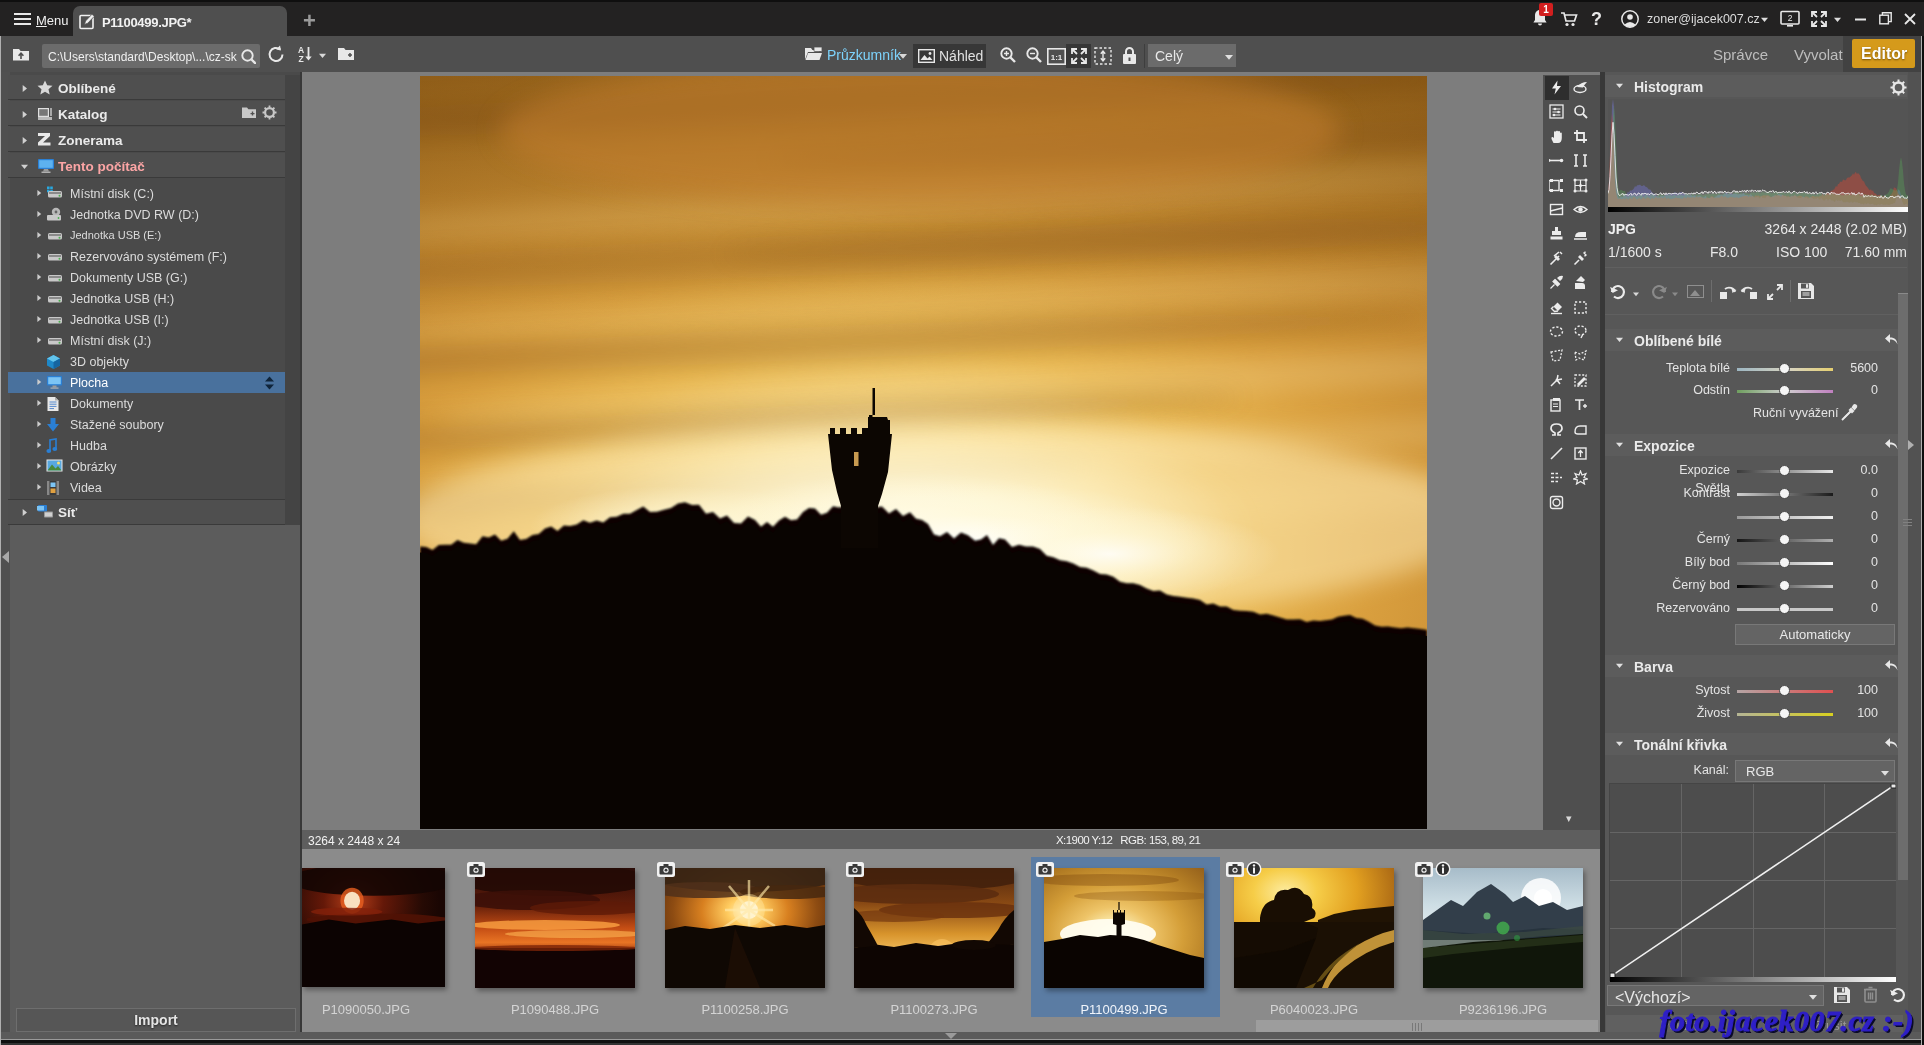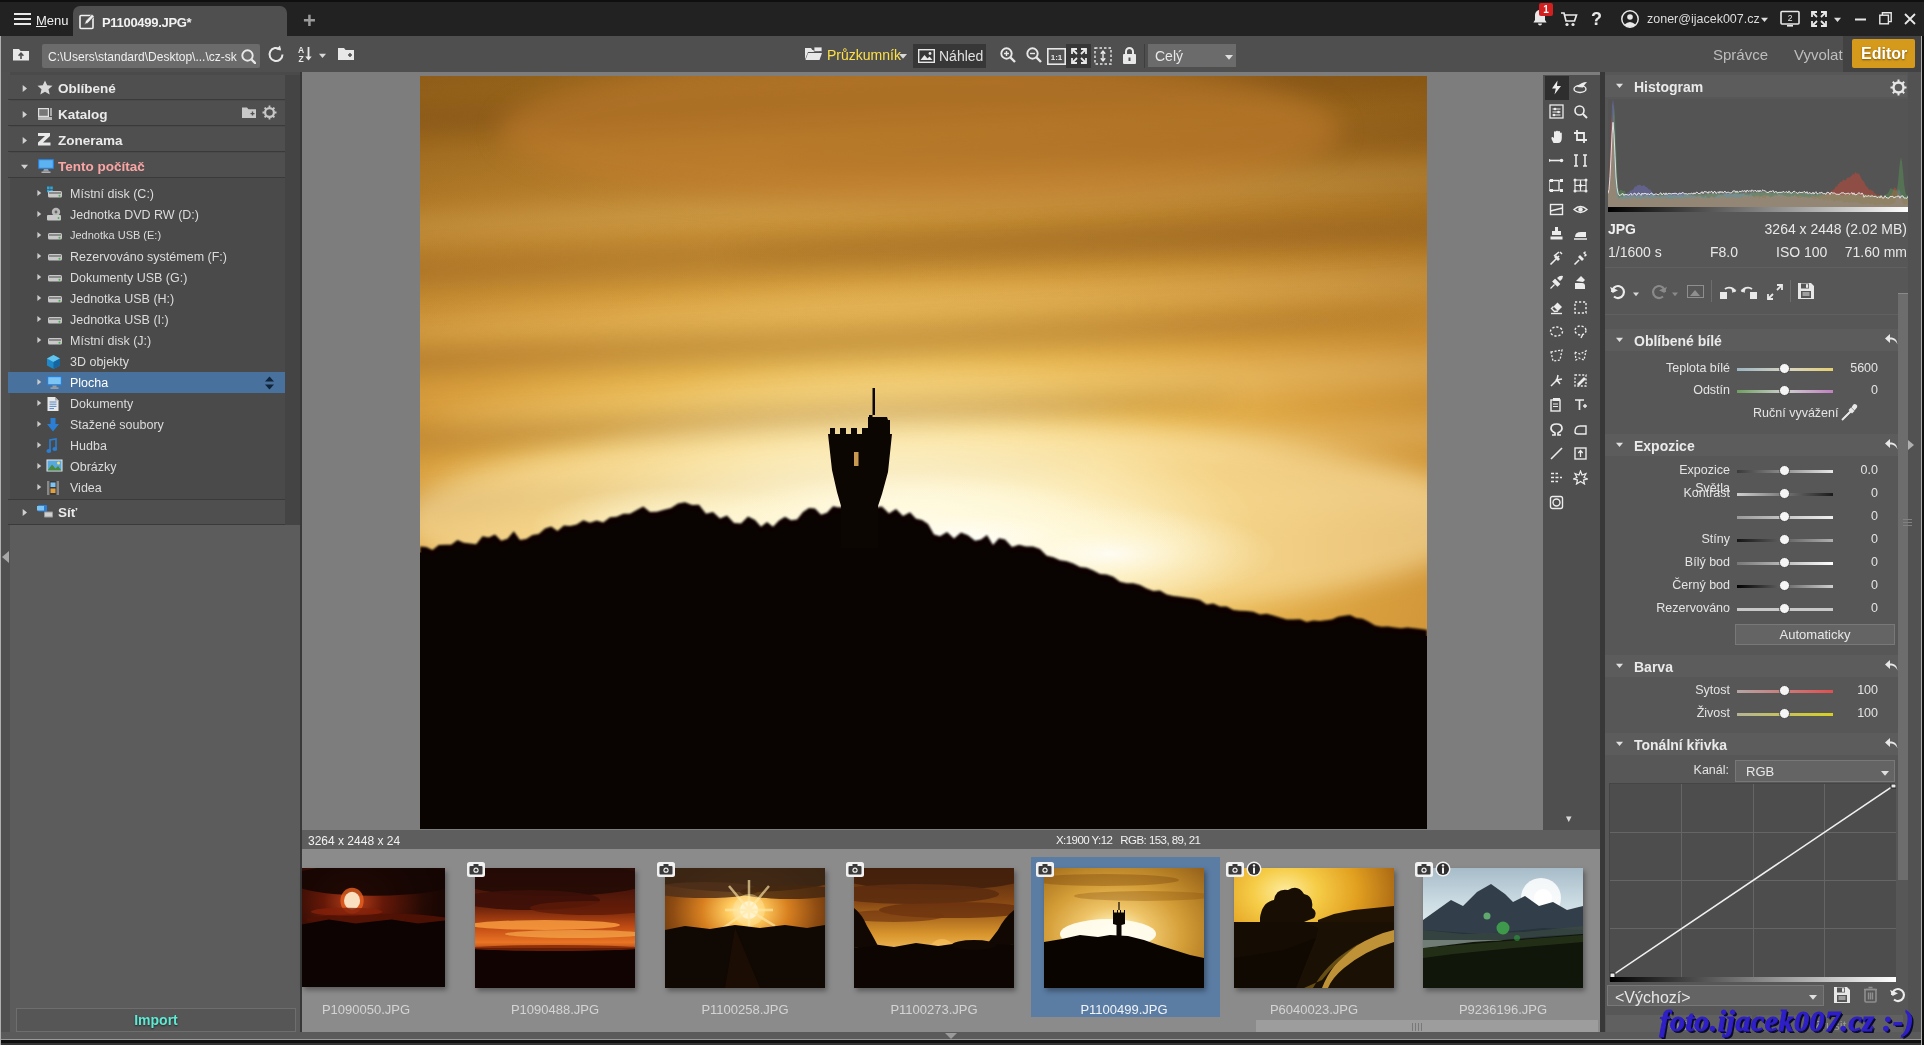--- a/index.html
+++ b/index.html
@@ -90,21 +90,21 @@
       </svg></div>
     <div style="position:absolute;left:337px;top:46px;line-height:0"><svg width="18" height="15" viewBox="0 0 18 15" xmlns="http://www.w3.org/2000/svg">
         <path d="M1,2 L7,2 L8.6,4 L17,4 L17,14 L1,14 Z" fill="#e8e8e8"></path>
         <path d="M11,9 L15,9 M13,7 L13,11" stroke="#4f4f4f" stroke-width="1.5"></path>
       </svg></div>
     <div style="position:absolute;left:804px;top:46px;line-height:0"><svg width="19" height="16" viewBox="0 0 19 16" xmlns="http://www.w3.org/2000/svg">
         <path d="M1,2 L7,2 L8.4,4 L15,4 L15,6 L4,6 L1,13.5 Z" fill="#e8e8e8"></path>
         <path d="M4,7 L18,7 L15.5,14 L1.5,14 Z" fill="#e8e8e8"></path>
         <rect x="10" y="1" width="8" height="4.5" rx="0.5" fill="#e8e8e8" stroke="#4f4f4f" stroke-width="0.8"></rect>
       </svg></div>
-    <div style="position:absolute;left:827px;top:48px;font-size:14px;color:#fde047;font-weight:400;white-space:nowrap;line-height:1;">Průzkumník</div>
+    <div style="position:absolute;left:827px;top:48px;font-size:14px;color:#7dd3fc;font-weight:400;white-space:nowrap;line-height:1;">Průzkumník</div>
     <div style="position:absolute;left:898px;top:51px;line-height:0"><svg width="10" height="10" viewBox="0 0 10 10" xmlns="http://www.w3.org/2000/svg">
         <path d="M1,3.0 L9,3.0 L5.0,7.800000000000001 Z" fill="#d8d8d8"></path>
       </svg></div>
     <div class="" style="position:absolute;left:913px;top:44px;width:73px;height:24px;background:#373737"></div>
     <div style="position:absolute;left:918px;top:49px;line-height:0"><svg width="17" height="14" viewBox="0 0 17 14" xmlns="http://www.w3.org/2000/svg">
         <rect x="0.7" y="0.7" width="15.6" height="12.6" fill="none" stroke="#e8e8e8" stroke-width="1.4"></rect>
         <path d="M2.5,11 L6.5,6 L9.5,9.5 L11.5,7.5 L14.5,11 Z" fill="#e8e8e8"></path>
         <circle cx="12" cy="4.5" r="1.4" fill="#e8e8e8"></circle>
       </svg></div>
     <div style="position:absolute;left:939px;top:49px;font-size:14px;color:#e0e0e0;font-weight:400;white-space:nowrap;line-height:1;">Náhled</div>
@@ -352,21 +352,21 @@
         <path d="M2.6999999999999997,1 L2.6999999999999997,8 L7.0200000000000005,4.5 Z" fill="#d0d0d0"></path>
       </svg></div>
     <div style="position:absolute;left:37px;top:504px;line-height:0"><svg width="17" height="15" viewBox="0 0 17 15" xmlns="http://www.w3.org/2000/svg">
         <rect x="1" y="1" width="9" height="6.5" rx="0.8" fill="#2a7fd4"></rect>
         <rect x="2,2" y="2" width="7" height="4.5" fill="#7cc4f4"></rect>
         <rect x="7" y="7.5" width="9" height="6" rx="0.8" fill="#9a9a9a"></rect>
         <rect x="8" y="8.5" width="7" height="4" fill="#d0d0d0"></rect>
       </svg></div>
     <div style="position:absolute;left:58px;top:506px;font-size:13.5px;color:#eaeaea;font-weight:700;white-space:nowrap;line-height:1;">Síť</div>
     <div class="" style="position:absolute;left:16px;top:1008px;width:280px;height:24px;background:#565656;border:1px solid #6e6e6e">
-      <div style="width:100%;text-align:center;font-size:14px;font-weight:700;color:#5eead4;line-height:22px;text-shadow:0 1px 2px rgba(0,0,0,.6)">Import</div>
+      <div style="width:100%;text-align:center;font-size:14px;font-weight:700;color:#e5e5e5;line-height:22px;text-shadow:0 1px 2px rgba(0,0,0,.6)">Import</div>
     </div>
     <div class="" style="position:absolute;left:302px;top:72px;width:1298px;height:758px;background:#7d7d7d"></div>
     <div class="" style="position:absolute;left:420px;top:76px;width:1007px;height:753px;overflow:hidden"><svg width="1007" height="753" viewBox="0 0 1007 753" xmlns="http://www.w3.org/2000/svg">
 <defs>
 <radialGradient id="sky" cx="0.46" cy="0.63" r="1.02" gradientTransform="matrix(1 0 0 0.80 0 0.126)">
 <stop offset="0" stop-color="#fffef6"></stop>
             <stop offset="0.06" stop-color="#fdf5d0"></stop>
 <stop offset="0.13" stop-color="#fae6a8"></stop>
             <stop offset="0.22" stop-color="#f5d47e"></stop>
 <stop offset="0.34" stop-color="#e9b852"></stop>
@@ -886,21 +886,21 @@
     <div class="" style="position:absolute;left:1779px;top:465px;width:11px;height:11px;background:#f5f5f5;border:1px solid #4a4a4a;border-radius:50%"></div>
     <div style="position:absolute;right:46px;top:464px;font-size:12.5px;color:#e4e4e4;font-weight:400;white-space:nowrap;line-height:1;">0.0</div>
     <div style="position:absolute;right:194px;top:487px;font-size:12.5px;color:#e4e4e4;font-weight:400;white-space:nowrap;line-height:1;">Kontrast</div>
     <div class="" style="position:absolute;left:1737px;top:493px;width:96px;height:3px;background:linear-gradient(to right,#d0d0d0,#1a1a1a)"></div>
     <div class="" style="position:absolute;left:1779px;top:488px;width:11px;height:11px;background:#f5f5f5;border:1px solid #4a4a4a;border-radius:50%"></div>
     <div style="position:absolute;right:46px;top:487px;font-size:12.5px;color:#e4e4e4;font-weight:400;white-space:nowrap;line-height:1;">0</div>
     <div style="position:absolute;right:194px;top:482px;font-size:12.5px;color:#e4e4e4;font-weight:400;white-space:nowrap;line-height:1;">Světla</div>
     <div class="" style="position:absolute;left:1737px;top:516px;width:96px;height:3px;background:linear-gradient(to right,#9a9a9a,#f0f0f0)"></div>
     <div class="" style="position:absolute;left:1779px;top:511px;width:11px;height:11px;background:#f5f5f5;border:1px solid #4a4a4a;border-radius:50%"></div>
     <div style="position:absolute;right:46px;top:510px;font-size:12.5px;color:#e4e4e4;font-weight:400;white-space:nowrap;line-height:1;">0</div>
-    <div style="position:absolute;right:194px;top:533px;font-size:12.5px;color:#e4e4e4;font-weight:400;white-space:nowrap;line-height:1;">Stíny</div>
+    <div style="position:absolute;right:194px;top:533px;font-size:12.5px;color:#e4e4e4;font-weight:400;white-space:nowrap;line-height:1;">Černý</div>
     <div class="" style="position:absolute;left:1737px;top:539px;width:96px;height:3px;background:linear-gradient(to right,#151515,#b0b0b0)"></div>
     <div class="" style="position:absolute;left:1779px;top:534px;width:11px;height:11px;background:#f5f5f5;border:1px solid #4a4a4a;border-radius:50%"></div>
     <div style="position:absolute;right:46px;top:533px;font-size:12.5px;color:#e4e4e4;font-weight:400;white-space:nowrap;line-height:1;">0</div>
     <div style="position:absolute;right:194px;top:556px;font-size:12.5px;color:#e4e4e4;font-weight:400;white-space:nowrap;line-height:1;">Bílý bod</div>
     <div class="" style="position:absolute;left:1737px;top:562px;width:96px;height:3px;background:linear-gradient(to right,#787878,#ffffff)"></div>
     <div class="" style="position:absolute;left:1779px;top:557px;width:11px;height:11px;background:#f5f5f5;border:1px solid #4a4a4a;border-radius:50%"></div>
     <div style="position:absolute;right:46px;top:556px;font-size:12.5px;color:#e4e4e4;font-weight:400;white-space:nowrap;line-height:1;">0</div>
     <div style="position:absolute;right:194px;top:579px;font-size:12.5px;color:#e4e4e4;font-weight:400;white-space:nowrap;line-height:1;">Černý bod</div>
     <div class="" style="position:absolute;left:1737px;top:585px;width:96px;height:3px;background:linear-gradient(to right,#000000,#d0d0d0)"></div>
     <div class="" style="position:absolute;left:1779px;top:580px;width:11px;height:11px;background:#f5f5f5;border:1px solid #4a4a4a;border-radius:50%"></div>

